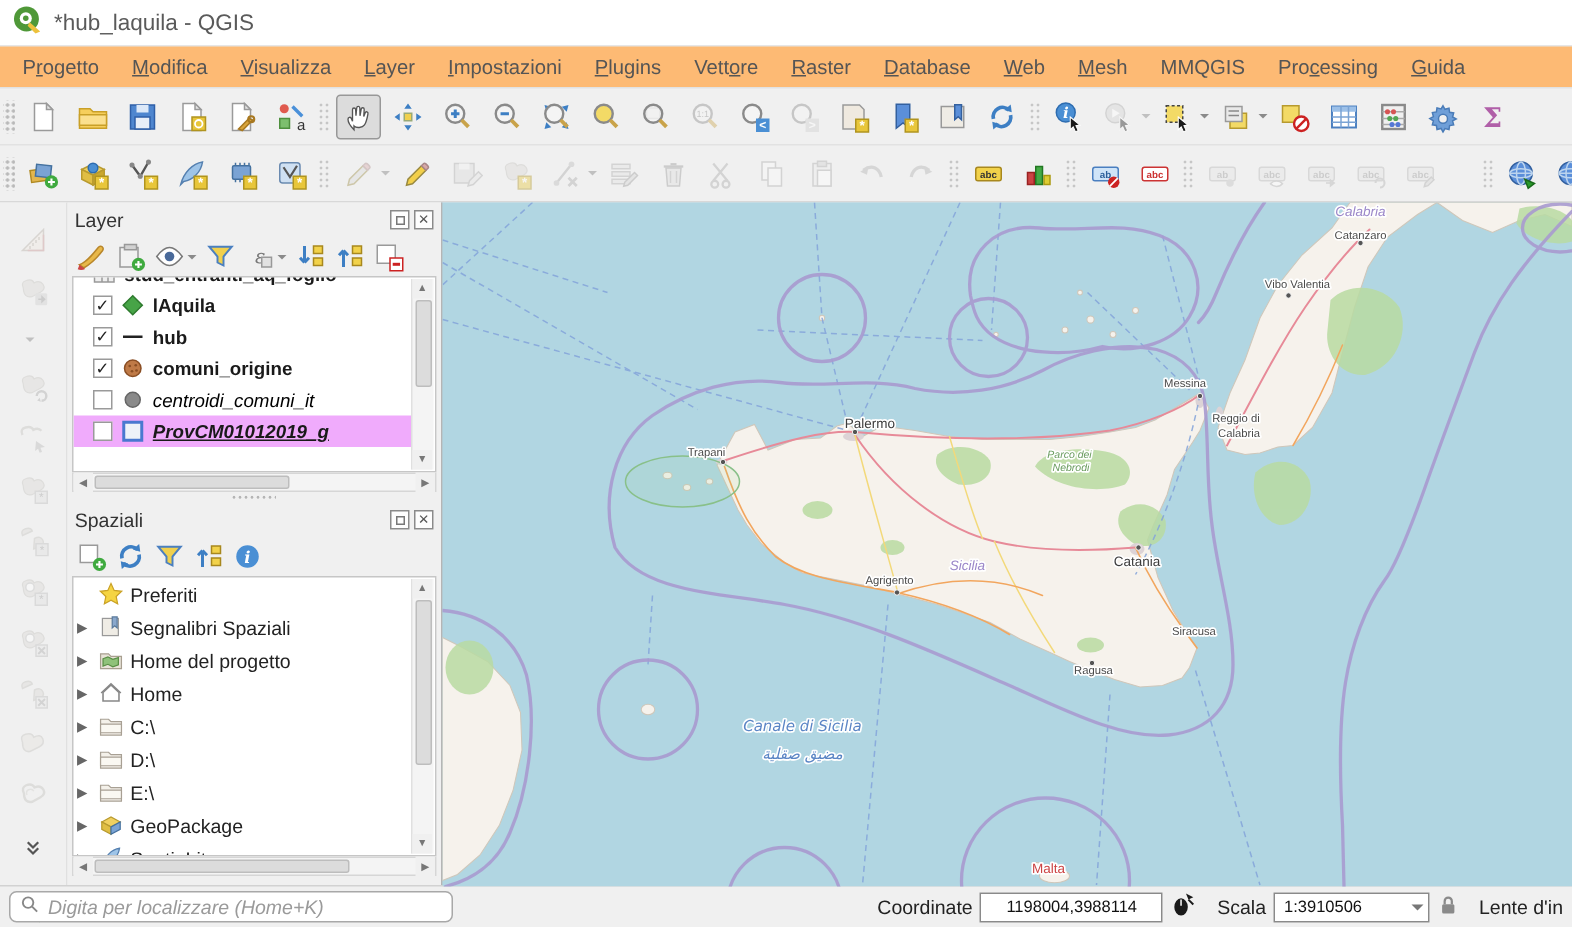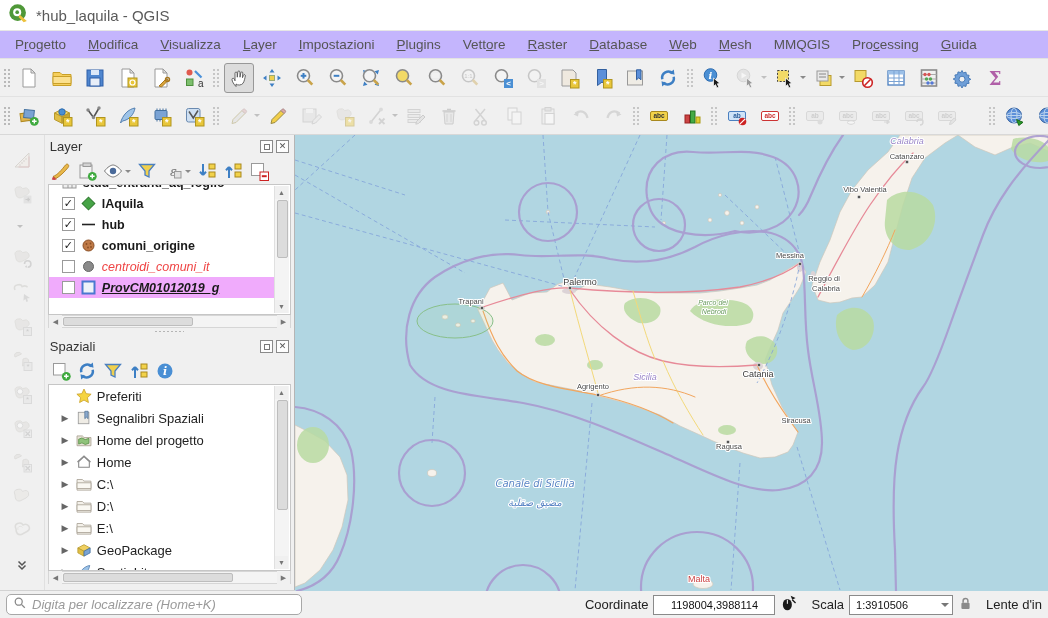--- a/index.html
+++ b/index.html
@@ -1,21 +1,21 @@
 <!DOCTYPE html>
 <html><head>
 <meta charset="utf-8">
 <style>
 *{margin:0;padding:0;box-sizing:border-box}
 html,body{width:1048px;height:618px;overflow:hidden}
 body{font-family:"Liberation Sans",sans-serif;background:#f0f0f0;color:#4d4d4d;font-size:13px}
 
 #titlebar{height:30px;background:#fff;display:flex;align-items:center;padding-left:8px;gap:7px}
 #titlebar .title{font-size:15px;color:#5a5a5a}
-#menubar{height:28px;background:#c4b5fd;display:flex;align-items:center;padding-left:4px;border-top:1px solid #e6e6e6}
+#menubar{height:28px;background:#fdba74;display:flex;align-items:center;padding-left:4px;border-top:1px solid #e6e6e6}
 .menu-item{padding:4px 11px;font-size:13.5px;color:#555;cursor:default;white-space:nowrap}
 .menu-item u{text-decoration:underline}
 
 .toolbar{height:38px;display:flex;align-items:center;background:#f0f0f0;border-top:1px solid #e2e2e2;overflow:hidden}
 .grip{width:8px;height:22px;margin:0 2px;background-image:radial-gradient(#b9b9b9 1px,transparent 1.2px);background-size:4px 4px;background-position:1px 1px}
 .tbsep{width:8px;height:20px;margin:0 2px;background-image:radial-gradient(#c6c6c6 .9px,transparent 1.1px);background-size:4px 4px}
 .tbsep.push{margin-left:auto}
 .tbi{width:30px;height:30px;display:flex;align-items:center;justify-content:center;border-radius:3px;margin:0 1.5px;flex:none}
 .tbi.active{background:#dcdcdc;border:1px solid #989898}
 .tbi.disabled{opacity:.4}
@@ -34,26 +34,26 @@
 .winbtn{width:13px;height:13px;border:1px solid #8a8a8a;background:#fdfdfd;margin-left:3px;display:flex;align-items:center;justify-content:center;font-size:9px;color:#555;line-height:1}
 .winbtn .inner{width:6px;height:6px;border:1px solid #777}
 .panel-toolbar{height:26px;display:flex;align-items:center;padding-left:4px;gap:2px}
 .panel-toolbar .tbi{width:24px;height:24px;margin:0}
 .tree{position:relative;background:#fff;border:1px solid #c6c6c6;margin:0 3px;overflow:hidden}
 .rows{position:absolute;left:0;top:0;right:16px;bottom:0;overflow:hidden}
 
 .lrow{height:21px;display:flex;align-items:center;padding-left:13px;gap:6px;white-space:nowrap}
 .lrow.selected{background:#f0abfc}
 .lrow .lbl{font-size:12.5px;font-weight:bold;color:#1a1a1a}
-.lrow.dim .lbl{color:#ef4444;font-style:italic;font-weight:normal}
+.lrow.dim .lbl{color:#000000;font-style:italic;font-weight:normal}
 .lrow.linkstyle .lbl{font-style:italic;text-decoration:underline}
 .cb{width:13px;height:13px;border:1px solid #9a9a9a;background:#fff;flex:none;display:flex;align-items:center;justify-content:center;font-size:11px;color:#222}
 .swatch{width:15px;height:15px;flex:none;display:flex;align-items:center;justify-content:center}
 
-.brow{height:22px;display:flex;align-items:center;padding-left:10px;gap:4px;white-space:nowrap}
+.brow{height:22px;display:flex;align-items:center;padding-left:0;gap:4px;white-space:nowrap}
 .brow .exp{width:12px;text-align:center;font-size:9px;color:#666;flex:none}
 .brow .blbl{font-size:13px;color:#222}
 .bicon{width:18px;height:18px;flex:none;display:flex;align-items:center;justify-content:center}
 
 .vscroll{position:absolute;top:1px;right:1px;bottom:1px;width:15px;background:#f4f4f4;border-left:1px solid #e0e0e0}
 .hscroll{height:13px;margin:0 3px;background:#f4f4f4;border:1px solid #d6d6d6;position:relative}
 .sbtn{position:absolute;width:13px;height:13px;display:flex;align-items:center;justify-content:center;font-size:7px;color:#777;background:#f0f0f0}
 .vthumb{position:absolute;left:2px;width:11px;background:#dcdcdc;border:1px solid #bdbdbd;border-radius:2px}
 .hthumb{position:absolute;top:1px;height:9px;background:#dcdcdc;border:1px solid #bdbdbd;border-radius:2px}
 .splitter{height:7px;display:flex;align-items:center;justify-content:center}

